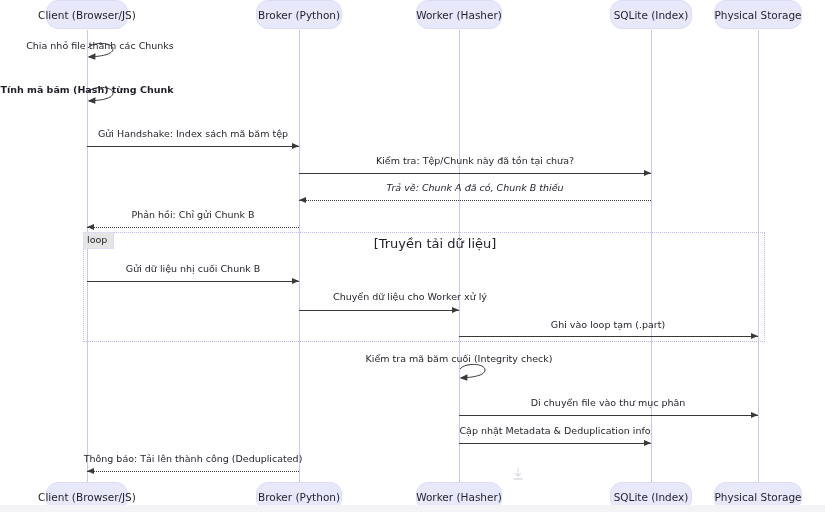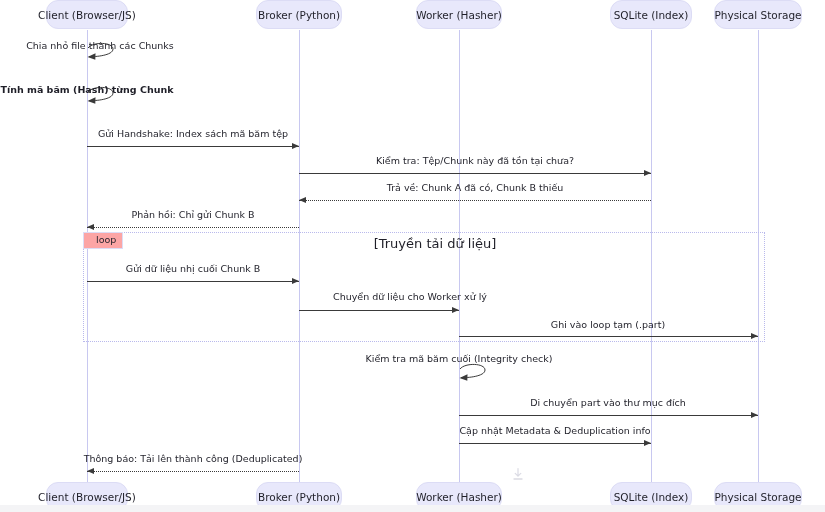--- a/index.html
+++ b/index.html
@@ -56,24 +56,24 @@
   .selfloop svg{display:block;overflow:visible;}
   
   .frag{
     position:absolute;
     border:1px dotted #b9b9ec;
     box-sizing:border-box;
     background:transparent;
   }
   .frag-tag{
     position:absolute;
-    background:#fca5a5;
+    background:#e5e5e5;
     border:1px solid #dcdcf5;
     font-size:9.5px;color:#1f1f28;
-    padding:1px 6px 2px 12px;
+    padding:1px 6px 2px 3px;
     box-sizing:border-box;
     line-height:12px;
   }
   .frag-cond{
     position:absolute;
     font-size:13px;color:#1f1f28;
     white-space:nowrap;
     transform:translateX(-50%);
   }
   .dl-icon{position:absolute;opacity:.5;}
@@ -113,21 +113,21 @@
       </div>
       <div class="msg-label" style="left: 87px; top: 84px; font-weight: bold;">Tính mã băm (Hash) từng Chunk</div>
       <div class="msg" style="left: 87px; width: 212px; top: 146px;"></div>
       <div class="arrowhead right" style="top: 143px; left: 292px;"></div>
       <div class="msg-label" style="left: 193px; top: 128px;">Gửi Handshake: Index sách mã băm tệp</div>
       <div class="msg" style="left: 299px; width: 352px; top: 173px;"></div>
       <div class="arrowhead right" style="top: 170px; left: 644px;"></div>
       <div class="msg-label" style="left: 475px; top: 155px;">Kiểm tra: Tệp/Chunk này đã tồn tại chưa?</div>
       <div class="msg dotted" style="left: 299px; width: 352px; top: 200px;"></div>
       <div class="arrowhead left" style="top: 197px; left: 299px;"></div>
-      <div class="msg-label" style="left: 475px; top: 182px;">Trả về: Chunk A đã có, Chunk B thiếu</div>
+      <div class="msg-label" style="left: 475px; top: 182px; font-style: italic;">Trả về: Chunk A đã có, Chunk B thiếu</div>
       <div class="msg dotted" style="left: 87px; width: 212px; top: 227px;"></div>
       <div class="arrowhead left" style="top: 224px; left: 87px;"></div>
       <div class="msg-label" style="left: 193px; top: 209px;">Phản hồi: Chỉ gửi Chunk B</div>
       <div class="msg" style="left: 87px; width: 212px; top: 281px;"></div>
       <div class="arrowhead right" style="top: 278px; left: 292px;"></div>
       <div class="msg-label" style="left: 193px; top: 263px;">Gửi dữ liệu nhị cuối Chunk B</div>
       <div class="msg" style="left: 299px; width: 160px; top: 310px;"></div>
       <div class="arrowhead right" style="top: 307px; left: 452px;"></div>
       <div class="msg-label" style="left: 379px; top: 291px; margin-left: 31px;">Chuyển dữ liệu cho Worker xử lý</div>
       <div class="msg" style="left: 459px; width: 299px; top: 336px;"></div>
@@ -135,21 +135,21 @@
       <div class="msg-label" style="left: 608px; top: 319px;">Ghi vào loop tạm (.part)</div>
       <div class="selfloop" style="left: 459px; top: 362px;">
         <svg width="40" height="24" viewBox="0 0 40 24">
           <path d="M1 7 C 6 0.5, 26 1, 26 8 C 26 14.5, 8 16, 2 15.6" fill="none" stroke="#3a3a3a" stroke-width="1"></path>
           <path d="M8.5 12.2 L0.5 16 L8.3 18.8 Z" fill="#3a3a3a"></path>
         </svg>
       </div>
       <div class="msg-label" style="left: 459px; top: 353px;">Kiểm tra mã băm cuối (Integrity check)</div>
       <div class="msg" style="left: 459px; width: 299px; top: 415px;"></div>
       <div class="arrowhead right" style="top: 412px; left: 751px;"></div>
-      <div class="msg-label" style="left: 608px; top: 397px;">Di chuyển part vào thư mục đích</div>
+      <div class="msg-label" style="left: 608px; top: 397px;">Di chuyển file vào thư mục phân</div>
       <div class="msg" style="left: 459px; width: 192px; top: 443px;"></div>
       <div class="arrowhead right" style="top: 440px; left: 644px;"></div>
       <div class="msg-label" style="left: 555px; top: 425px;">Cập nhật Metadata &amp; Deduplication info</div>
       <div class="msg dotted" style="left: 87px; width: 212px; top: 471px;"></div>
       <div class="arrowhead left" style="top: 468px; left: 87px;"></div>
       <div class="msg-label" style="left: 193px; top: 453px;">Thông báo: Tải lên thành công (Deduplicated)</div>
     </div>
 
   <div id="headers">
       <div class="participant-box" style="left: 46px; width: 82px; top: 0px;">

